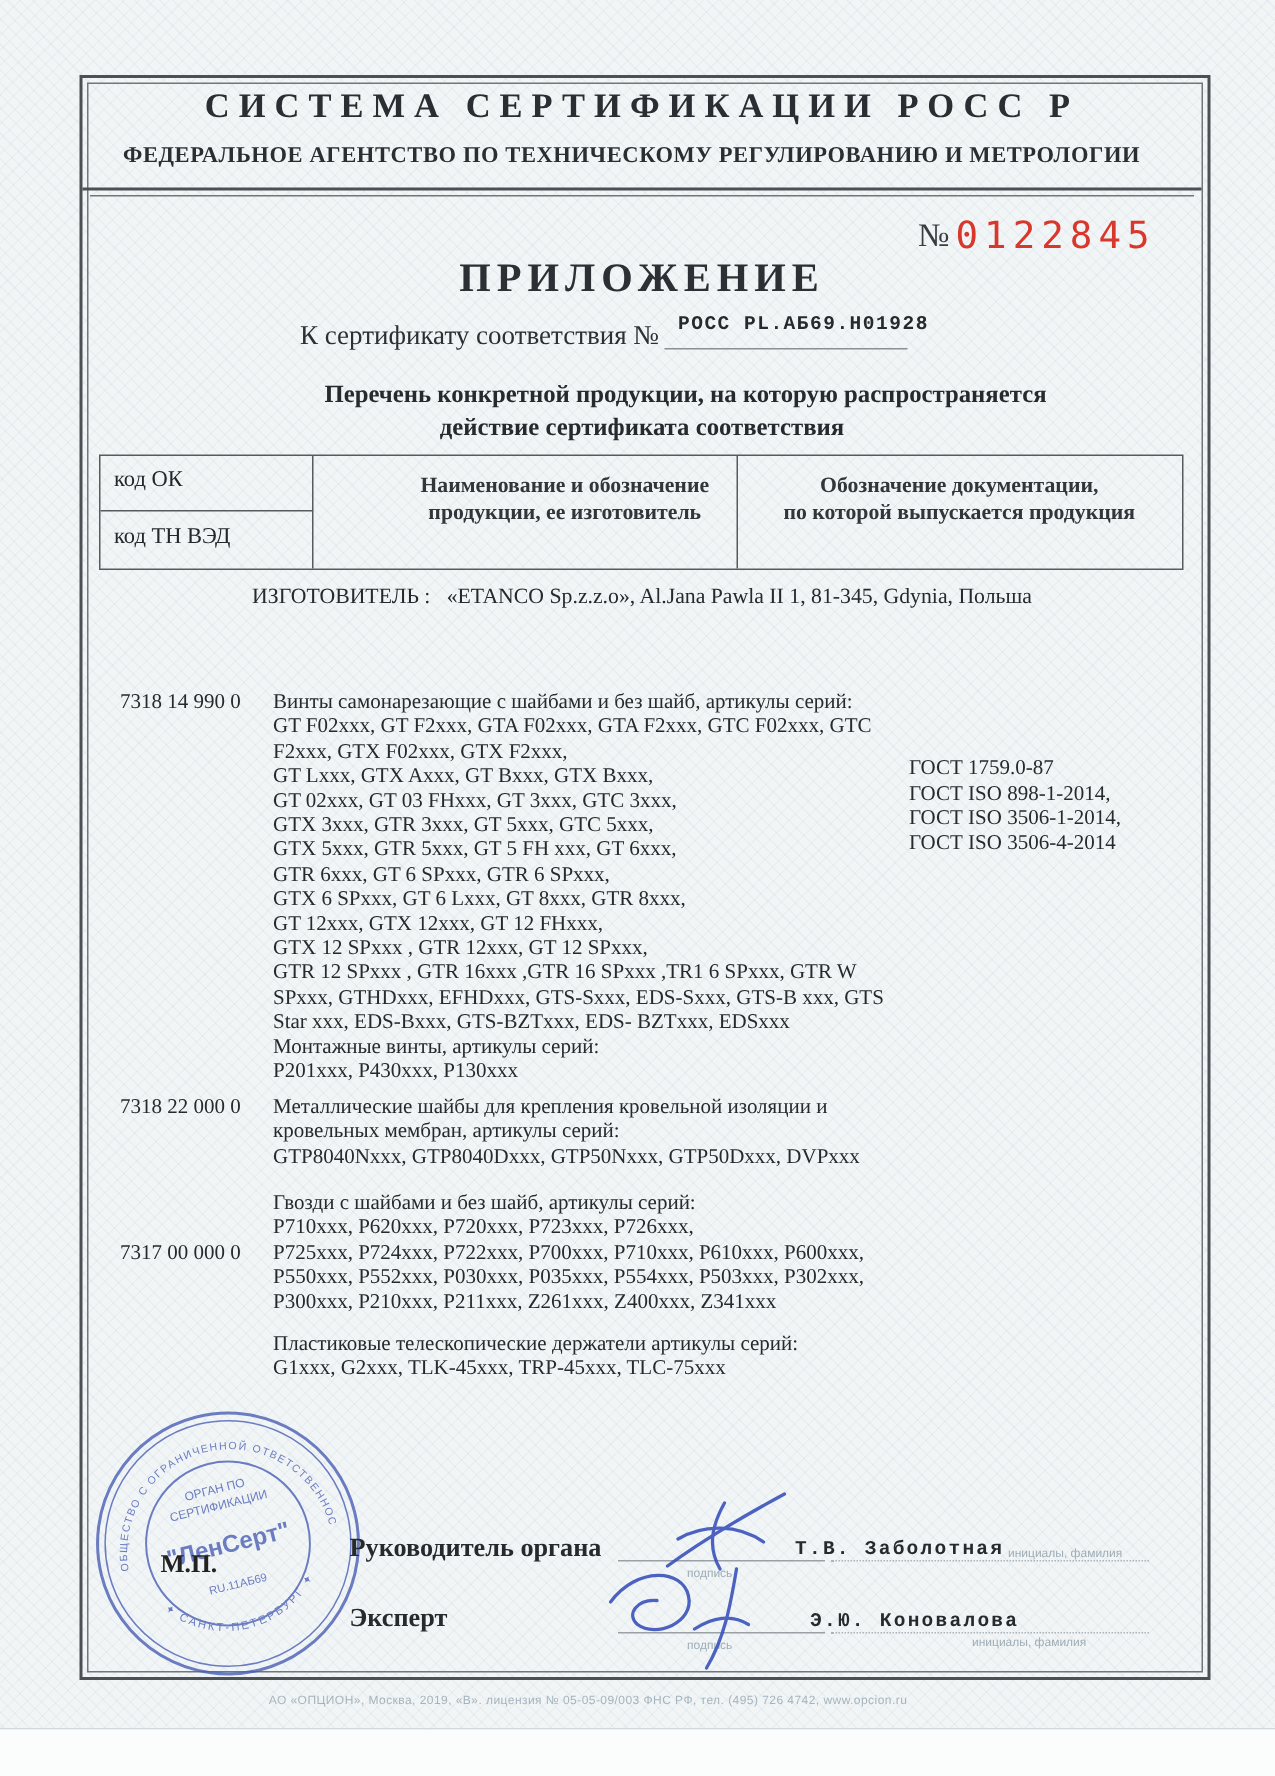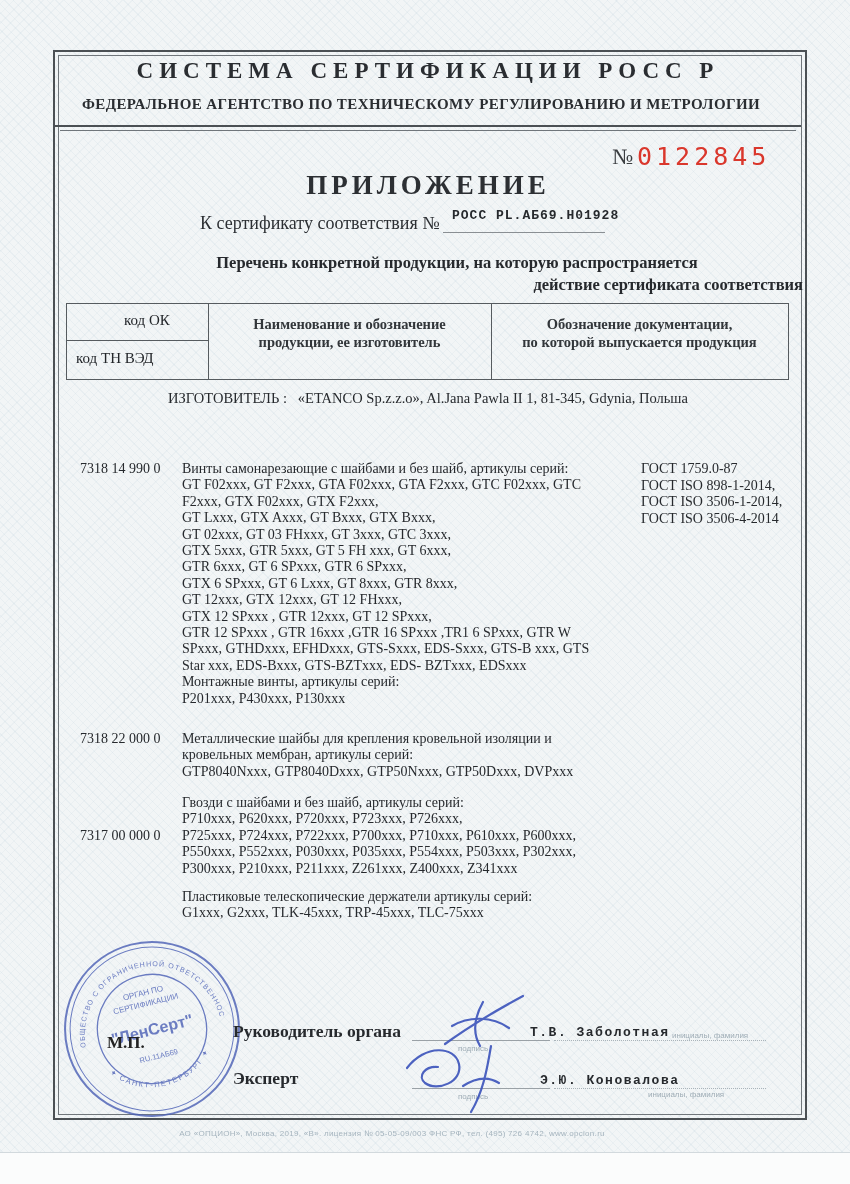--- a/index.html
+++ b/index.html
@@ -20,35 +20,35 @@
   .hline1{left:53px;top:58px;width:750px;text-align:center;font-weight:bold;font-size:23px;letter-spacing:6px;color:#2a2d31;}
   .hline2{left:53px;top:96px;width:750px;font-weight:bold;font-size:15px;letter-spacing:.4px;color:#2a2d31;margin-left:29px;}
   .formno{left:612px;top:142px;white-space:nowrap;}
   .formno .nosym{font-size:22px;color:#3a3d40;}
   .formno .digits{font-family:"DejaVu Sans Mono", monospace;font-size:25px;letter-spacing:4px;color:#da372c;vertical-align:-1px;}
   .title{left:53px;top:170px;width:750px;text-align:center;font-weight:bold;font-size:27px;letter-spacing:4px;color:#2c2f33;}
   .certline{left:200px;top:213px;font-size:18px;color:#2c2f33;}
   .certno{left:452px;top:208px;font-family:"Liberation Mono", monospace;font-weight:bold;font-size:13px;letter-spacing:1px;color:#26292d;}
   .certno-line{left:443px;top:232px;width:162px;height:1px;background:#8a8f93;}
   .sub1{left:53px;top:253px;width:750px;text-align:center;font-weight:bold;font-size:16.5px;color:#26292d;margin-left:29px;}
-  .sub2{left:53px;top:275px;width:750px;text-align:right;font-weight:bold;font-size:16.5px;color:#26292d;}
+  .sub2{left:53px;top:275px;width:750px;text-align:center;font-weight:bold;font-size:16.5px;color:#26292d;}
   
   .tbl{left:66px;top:303px;width:721px;height:75px;border:1px solid #565b5f;}
   .tbl .v1{position:absolute;left:141px;top:0;width:1px;height:75px;background:#565b5f;}
   .tbl .v2{position:absolute;left:424px;top:0;width:1px;height:75px;background:#565b5f;}
   .tbl .h1{position:absolute;left:0;top:36px;width:141px;height:1px;background:#565b5f;}
-  .tbl .c1a{position:absolute;left:9px;top:8px;font-size:15px;margin-left:48px;}
+  .tbl .c1a{position:absolute;left:9px;top:8px;font-size:15px;}
   .tbl .c1b{position:absolute;left:9px;top:46px;font-size:15px;}
-  .tbl .c2{position:absolute;left:141px;top:11px;width:283px;text-align:center;font-size:14.5px;font-weight:600;line-height:18px;color:#32363a;}
+  .tbl .c2{position:absolute;left:141px;top:11px;width:283px;text-align:center;font-size:14.5px;font-weight:600;line-height:18px;color:#32363a;padding-left:27px;}
   .tbl .c3{position:absolute;left:424px;top:11px;width:297px;text-align:center;font-size:14.5px;font-weight:600;line-height:18px;color:#32363a;}
   .maker{left:53px;top:390px;width:750px;text-align:center;font-size:14.5px;font-weight:normal;color:#26292d;}
   
   .prow .code{position:absolute;left:80px;font-size:14px;white-space:nowrap;color:#26292d;}
   .prow .lines{position:absolute;left:182px;width:450px;font-size:14px;line-height:16.4px;color:#26292d;}
-  .prow .docs{position:absolute;left:641px;width:165px;font-size:14px;line-height:16.6px;color:#26292d;}
+  .prow .docs{position:absolute;left:606px;width:165px;font-size:14px;line-height:16.6px;color:#26292d;margin-top:44px;}
   
   .mp{left:107px;top:1033px;font-size:17px;font-weight:bold;color:#222;z-index:4;}
   .role1{left:233px;top:1021px;font-size:17.5px;font-weight:bold;color:#26292d;z-index:4;}
   .role2{left:233px;top:1068px;font-size:17.5px;font-weight:bold;color:#26292d;z-index:4;}
   .sigline{height:1px;background:#9aa1a6;z-index:2;}
   .dotline{height:0;border-top:1px dotted #aab4ba;z-index:1;}
   .sig-name{font-family:"Liberation Mono", monospace;font-weight:bold;font-size:13px;letter-spacing:1.5px;color:#26292d;z-index:3;white-space:nowrap;}
   .microlabel{font-family:"Liberation Sans", sans-serif;font-size:8px;color:#9fadb6;z-index:1;white-space:nowrap;}
   .footer{left:0;top:1129px;width:784px;text-align:center;font-family:"Liberation Sans", sans-serif;font-size:8px;color:#a5b4be;letter-spacing:.3px;}
   .paper-edge{left:0;top:1152px;width:850px;height:1px;background:#d2d9dd;}
@@ -105,20 +105,21 @@
   </div>
 
   <div class="prow">
     <div class="code" style="top:461px">7318 14 990 0</div>
     <div class="lines" style="top:461px">
         <div>Винты самонарезающие с шайбами и без шайб, артикулы серий:</div>
         <div>GT F02xxx, GT F2xxx, GTA F02xxx, GTA F2xxx, GTC F02xxx, GTC</div>
         <div>F2xxx, GTX F02xxx, GTX F2xxx,</div>
         <div>GT Lxxx, GTX Axxx, GT Bxxx, GTX Bxxx,</div>
         <div>GT 02xxx, GT 03 FHxxx, GT 3xxx, GTC 3xxx,</div>
+        <div>GTX 3xxx, GTR 3xxx, GT 5xxx, GTC 5xxx,</div>
         <div>GTX 5xxx, GTR 5xxx, GT 5 FH xxx, GT 6xxx,</div>
         <div>GTR 6xxx, GT 6 SPxxx, GTR 6 SPxxx,</div>
         <div>GTX 6 SPxxx, GT 6 Lxxx, GT 8xxx, GTR 8xxx,</div>
         <div>GT 12xxx, GTX 12xxx, GT 12 FHxxx,</div>
         <div>GTX 12 SPxxx , GTR 12xxx, GT 12 SPxxx,</div>
         <div>GTR 12 SPxxx , GTR 16xxx ,GTR 16 SPxxx ,TR1 6 SPxxx, GTR W</div>
         <div>SPxxx, GTHDxxx, EFHDxxx, GTS-Sxxx, EDS-Sxxx, GTS-B xxx, GTS</div>
         <div>Star xxx, EDS-Bxxx, GTS-BZTxxx, EDS- BZTxxx, EDSxxx</div>
         <div>Монтажные винты, артикулы серий:</div>
         <div>P201xxx, P430xxx, P130xxx</div>

